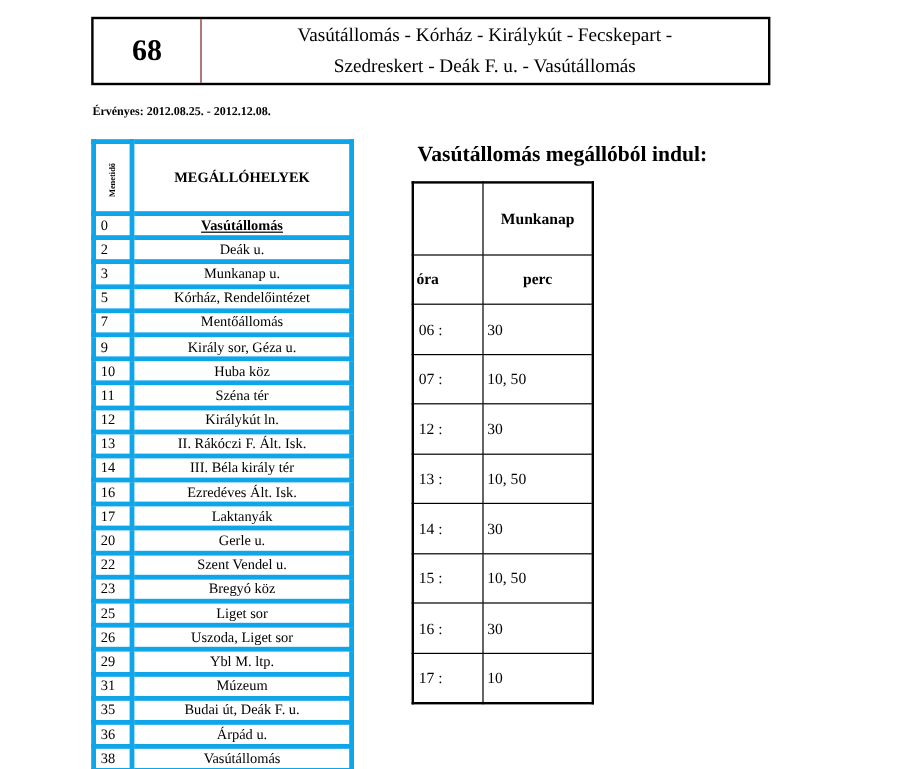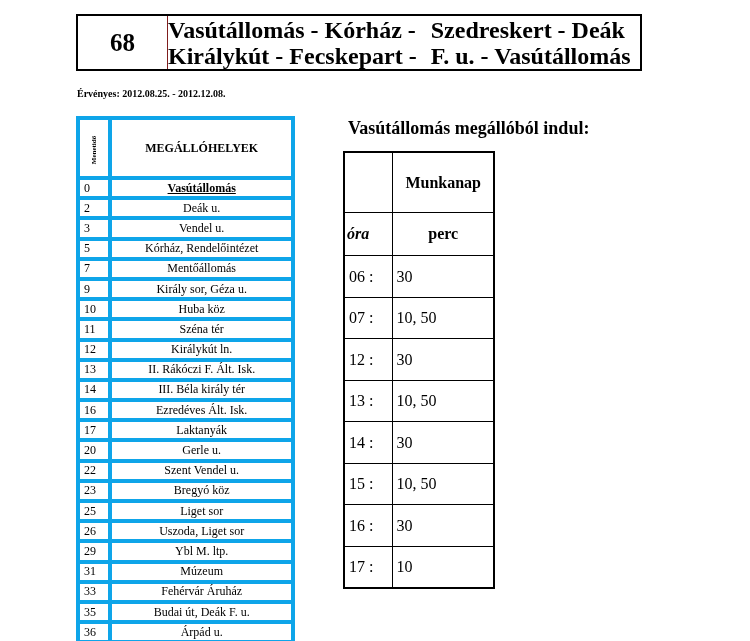--- a/index.html
+++ b/index.html
@@ -5,22 +5,22 @@
   html, body { margin: 0; padding: 0; background: #ffffff; }
   body { width: 750px; height: 641px; position: relative; overflow: hidden;
          font-family: "Liberation Serif", "DejaVu Serif", serif; color: #000; }
 
   
   .hdr { position: absolute; left: 76px; top: 14px; width: 566px; height: 57px;
          border: 2px solid #000; box-sizing: border-box; display: flex; }
   .hdr-num { width: 89px; border-right: 1px solid #7f1d1d; display: flex;
              align-items: center; justify-content: center;
              font-weight: bold; font-size: 25px; }
-  .hdr-title { flex: 1; display: flex; flex-direction: row; align-items: center;
-               justify-content: center; font-weight: bold; font-size: 24px; line-height: 26px; }
+  .hdr-title { flex: 1; display: flex; flex-direction: column; align-items: center;
+               justify-content: center; font-weight: normal; font-size: 16px; line-height: 26px; }
 
   .valid { position: absolute; left: 77px; top: 88px; font-size: 10px; font-weight: bold; }
 
   
   .stops { position: absolute; left: 76px; top: 116px; width: 219px;
            border-collapse: collapse; border: 2px solid #000; }
   .stops td, .stops th { border: 4px solid #0ea5e9; padding: 0; font-size: 12px; }
   .stops .h th { height: 56px; font-weight: bold; }
   .stops .h th.rot { width: 23px; }
   .stops .h th.rot span { display: inline-block; transform: rotate(-90deg);
@@ -29,25 +29,25 @@
   .stops tbody td { height: 16.2px; line-height: 15px; }
   .stops td.t { padding-left: 4px; text-align: left; }
   .stops td.n { text-align: center; }
   .stops td.n.first { font-weight: bold; text-decoration: underline; }
 
   .from-title { position: absolute; left: 348px; top: 118px; font-size: 18px; font-weight: bold; }
 
   
   .sched { position: absolute; left: 343px; top: 151px; width: 152px;
            border-collapse: collapse; border: 2px solid #000; }
-  .sched td, .sched th { border: 1px solid #000; padding: 12px; font-size: 16px; }
+  .sched td, .sched th { border: 1px solid #000; padding: 12px; font-size: 13px; }
   .sched .h1 th { height: 35px; font-weight: bold; }
   .sched .h1 th.blank { width: 33px; }
   .sched .h2 th { height: 16px; font-weight: bold; }
-  .sched .h2 th.ora { text-align: left; padding-left: 2px; font-style: italic; }
+  .sched .h2 th.ora { text-align: left; padding-left: 2px; }
   .sched tbody td { height: 16.5px; line-height: 15px; }
   .sched td.hr { text-align: left; padding-left: 4px; margin-top: 36px; }
   .sched td.mn { text-align: left; padding-left: 3px; }
 </style>
 </head>
 <body>
 
 <div class="hdr">
   <div class="hdr-num">68</div>
   <div class="hdr-title">
@@ -69,21 +69,21 @@
       <tr>
         <td class="t">0</td>
         <td class="n first">Vasútállomás</td>
       </tr>
       <tr>
         <td class="t">2</td>
         <td class="n">Deák u.</td>
       </tr>
       <tr>
         <td class="t">3</td>
-        <td class="n">Vendel u.</td>
+        <td class="n">Munkanap u.</td>
       </tr>
       <tr>
         <td class="t">5</td>
         <td class="n">Kórház, Rendelőintézet</td>
       </tr>
       <tr>
         <td class="t">7</td>
         <td class="n">Mentőállomás</td>
       </tr>
       <tr>
@@ -138,24 +138,20 @@
         <td class="t">26</td>
         <td class="n">Uszoda, Liget sor</td>
       </tr>
       <tr>
         <td class="t">29</td>
         <td class="n">Ybl M. ltp.</td>
       </tr>
       <tr>
         <td class="t">31</td>
         <td class="n">Múzeum</td>
-      </tr>
-      <tr>
-        <td class="t">33</td>
-        <td class="n">Fehérvár Áruház</td>
       </tr>
       <tr>
         <td class="t">35</td>
         <td class="n">Budai út, Deák F. u.</td>
       </tr>
       <tr>
         <td class="t">36</td>
         <td class="n">Árpád u.</td>
       </tr>
       <tr>

